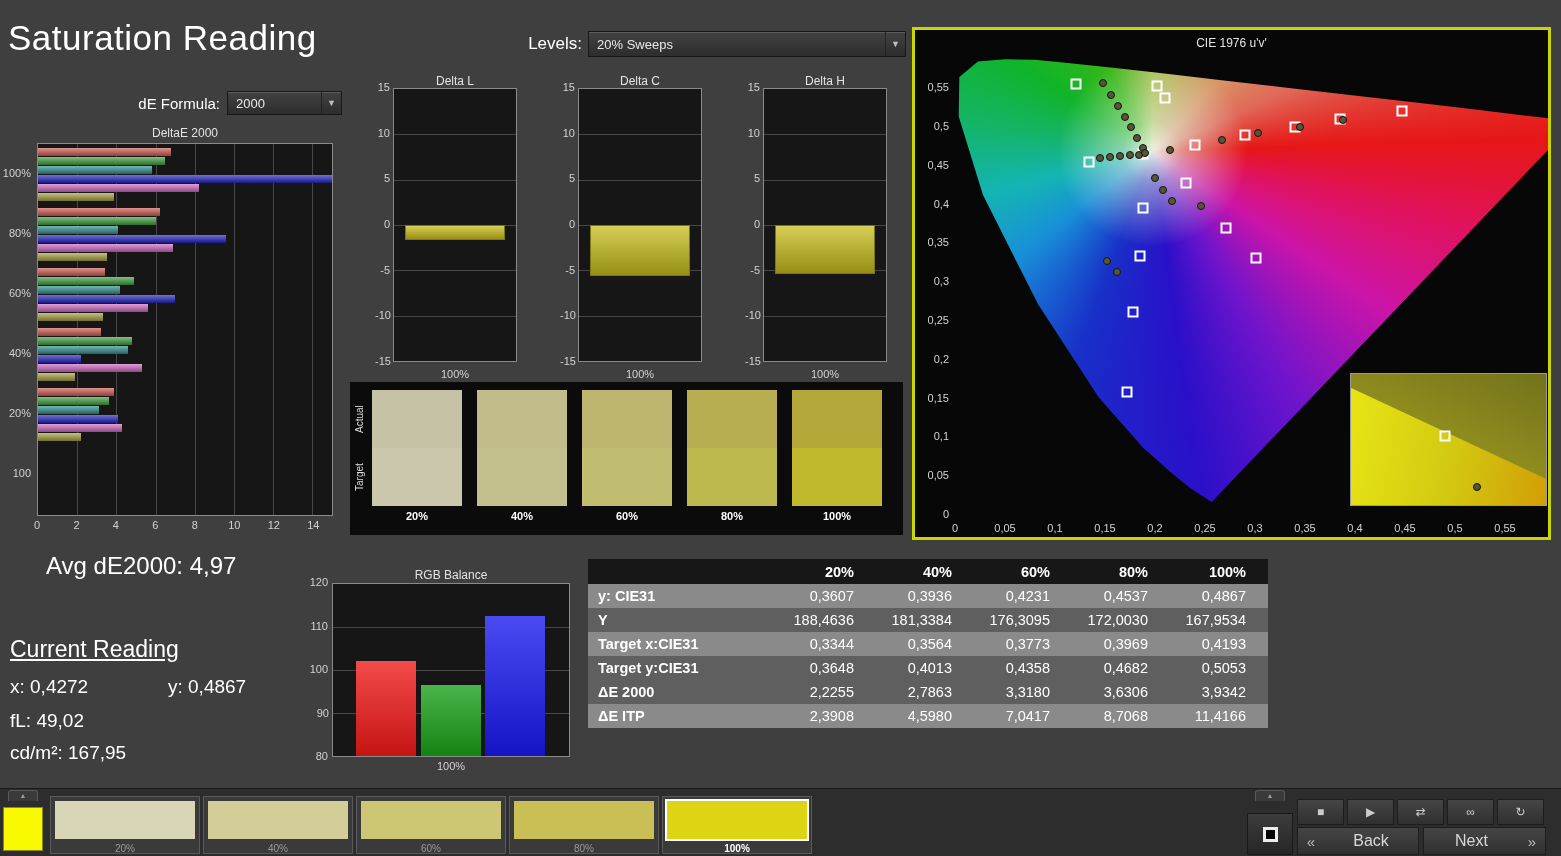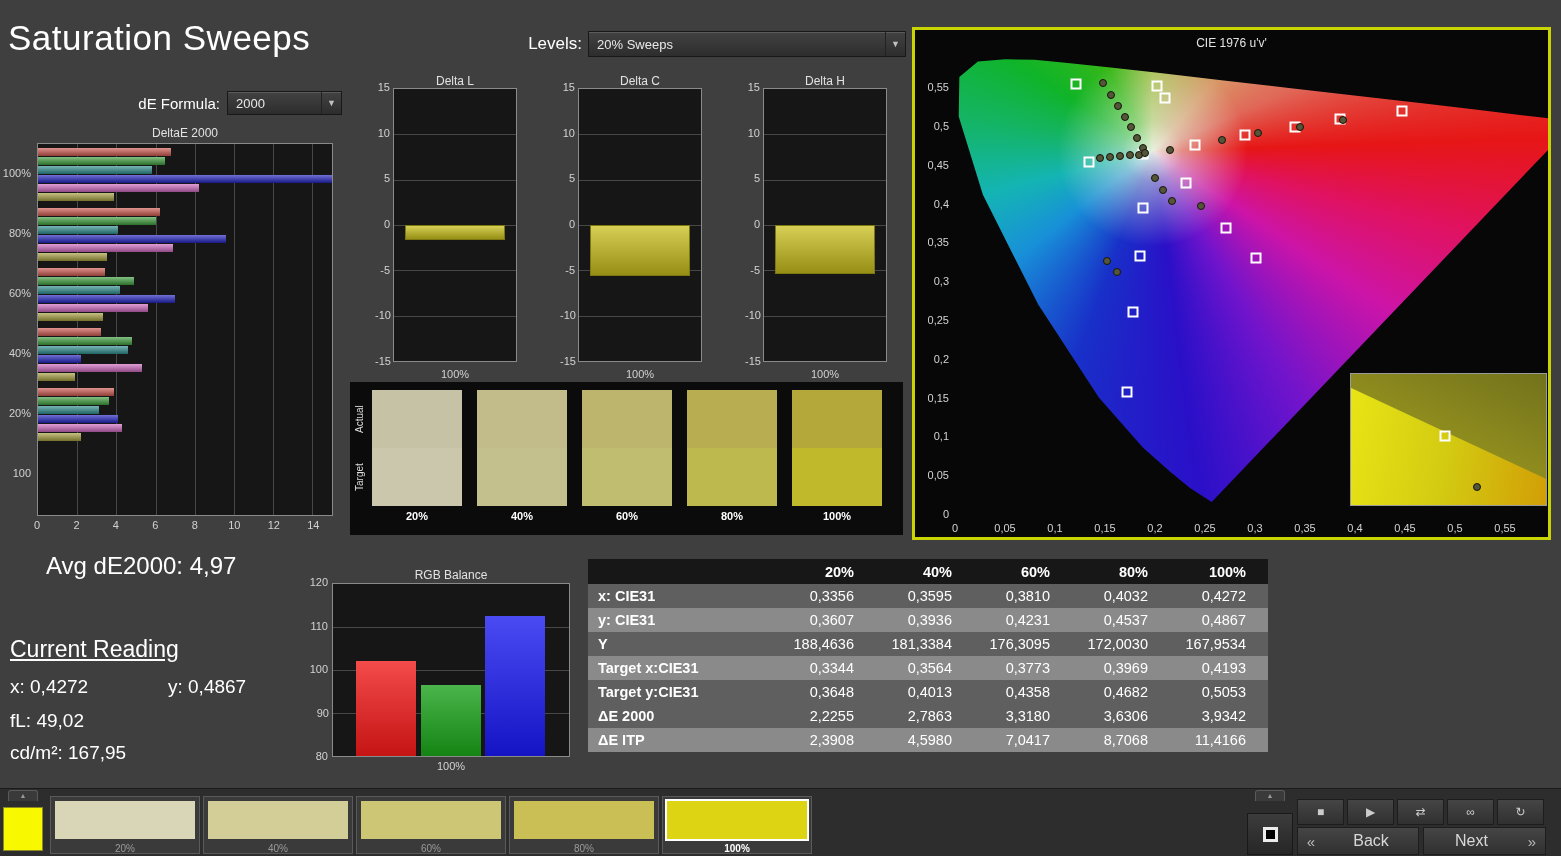--- a/index.html
+++ b/index.html
@@ -63,21 +63,21 @@
 .nav-arrow {width:26px; text-align:center; color:#bbbbbb; font-size:15px;}
 .nav-text {flex:1; text-align:center;}
 .mark-btn {position:absolute; left:1247px; top:24px; width:46px; height:42px; background:linear-gradient(#3c3c3c,#262626); border:1px solid #191919; display:flex; align-items:center; justify-content:center;}
 .mark-icon {width:15px; height:15px; border:3px solid #ececec; background:#000000;}
 </style>
 </head>
 <body>
 
 <div id="app">
 
-  <div class="abs page-title">Saturation Sweeps</div>
+  <div class="abs page-title">Saturation Reading</div>
 
   <div class="abs ctl-label" style="left:516px; top:34px; width:66px; text-align:right; font-size:17px;">Levels:</div>
   <div class="abs dropdown" style="left:588px; top:31px; width:318px; height:26px;">
     <span class="dd-text">20% Sweeps</span>
     <span class="dd-arrow">▼</span>
   </div>
 
   <div class="abs ctl-label" style="left:108px; top:95px; width:112px; text-align:right; font-size:15px;">dE Formula:</div>
   <div class="abs dropdown" style="left:227px; top:91px; width:115px; height:24px;">
     <span class="dd-text">2000</span>
@@ -288,28 +288,20 @@
           <tr>
             <th class="lab"></th>
             <th>20%</th>
             <th>40%</th>
             <th>60%</th>
             <th>80%</th>
             <th>100%</th>
           </tr>
         </thead>
       <tbody>
-          <tr class="dark">
-            <td class="lab">x: CIE31</td>
-            <td>0,3356</td>
-            <td>0,3595</td>
-            <td>0,3810</td>
-            <td>0,4032</td>
-            <td>0,4272</td>
-          </tr>
           <tr class="light">
             <td class="lab">y: CIE31</td>
             <td>0,3607</td>
             <td>0,3936</td>
             <td>0,4231</td>
             <td>0,4537</td>
             <td>0,4867</td>
           </tr>
           <tr class="dark">
             <td class="lab">Y</td>

